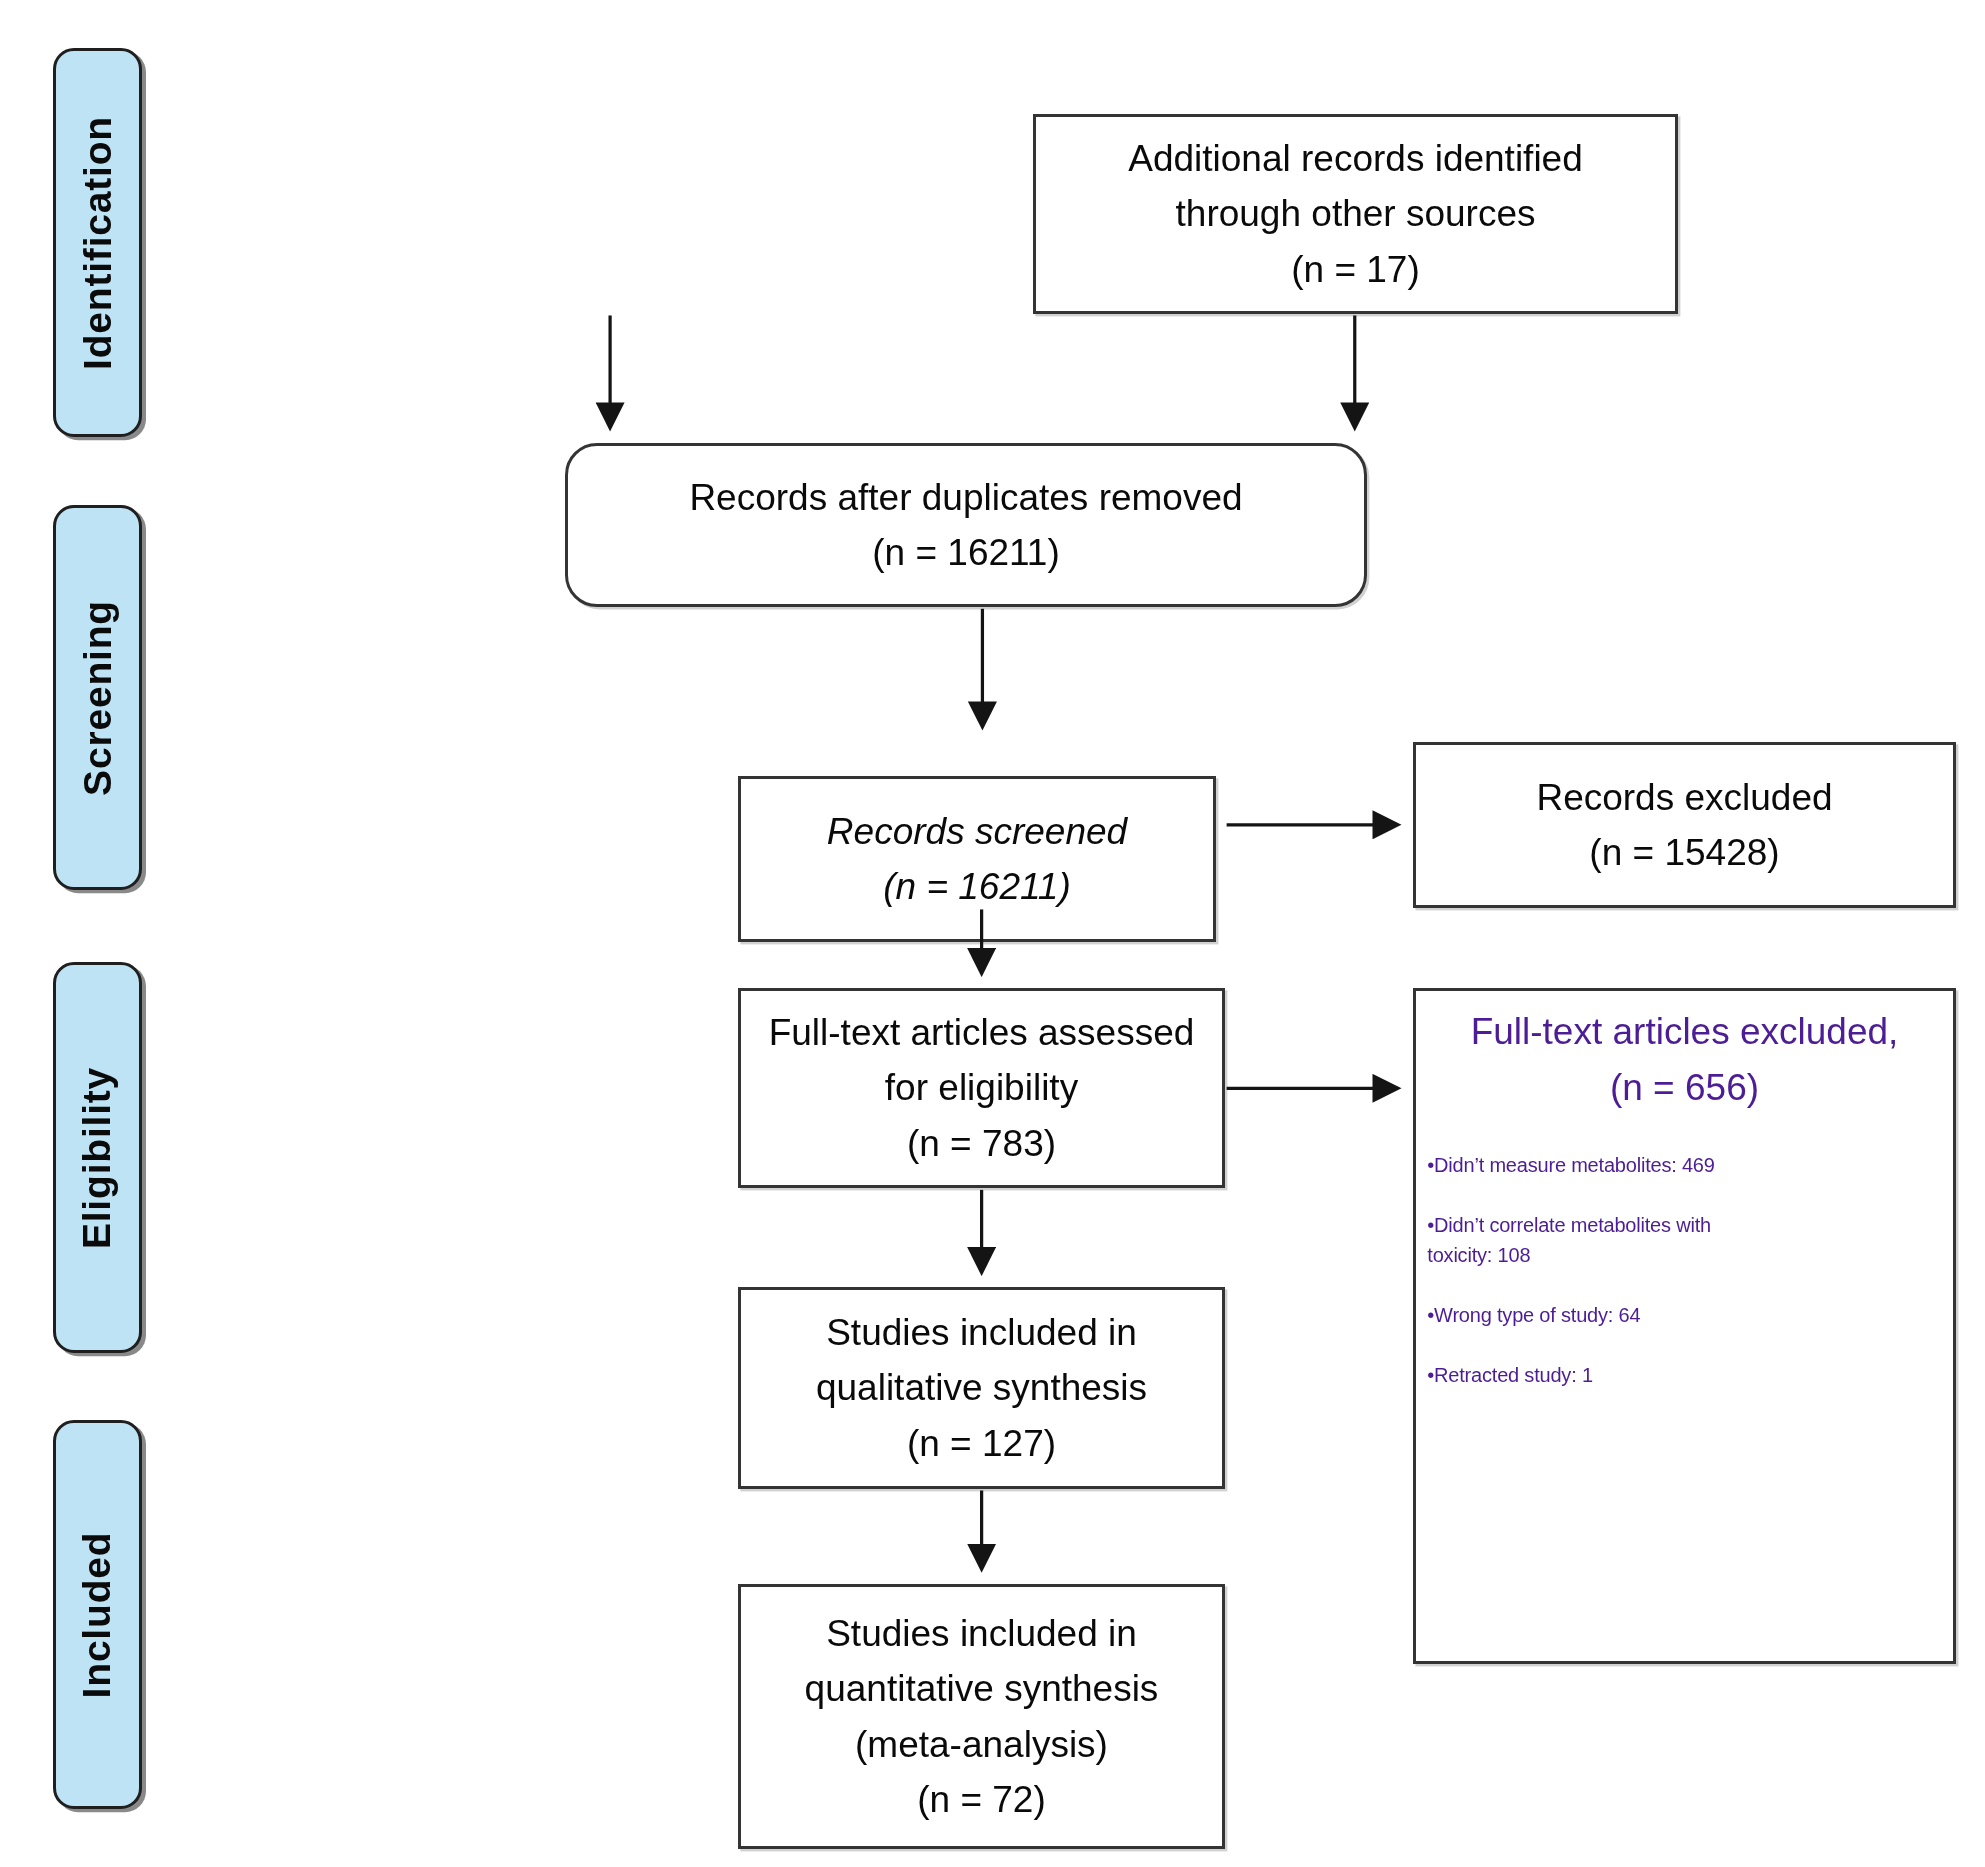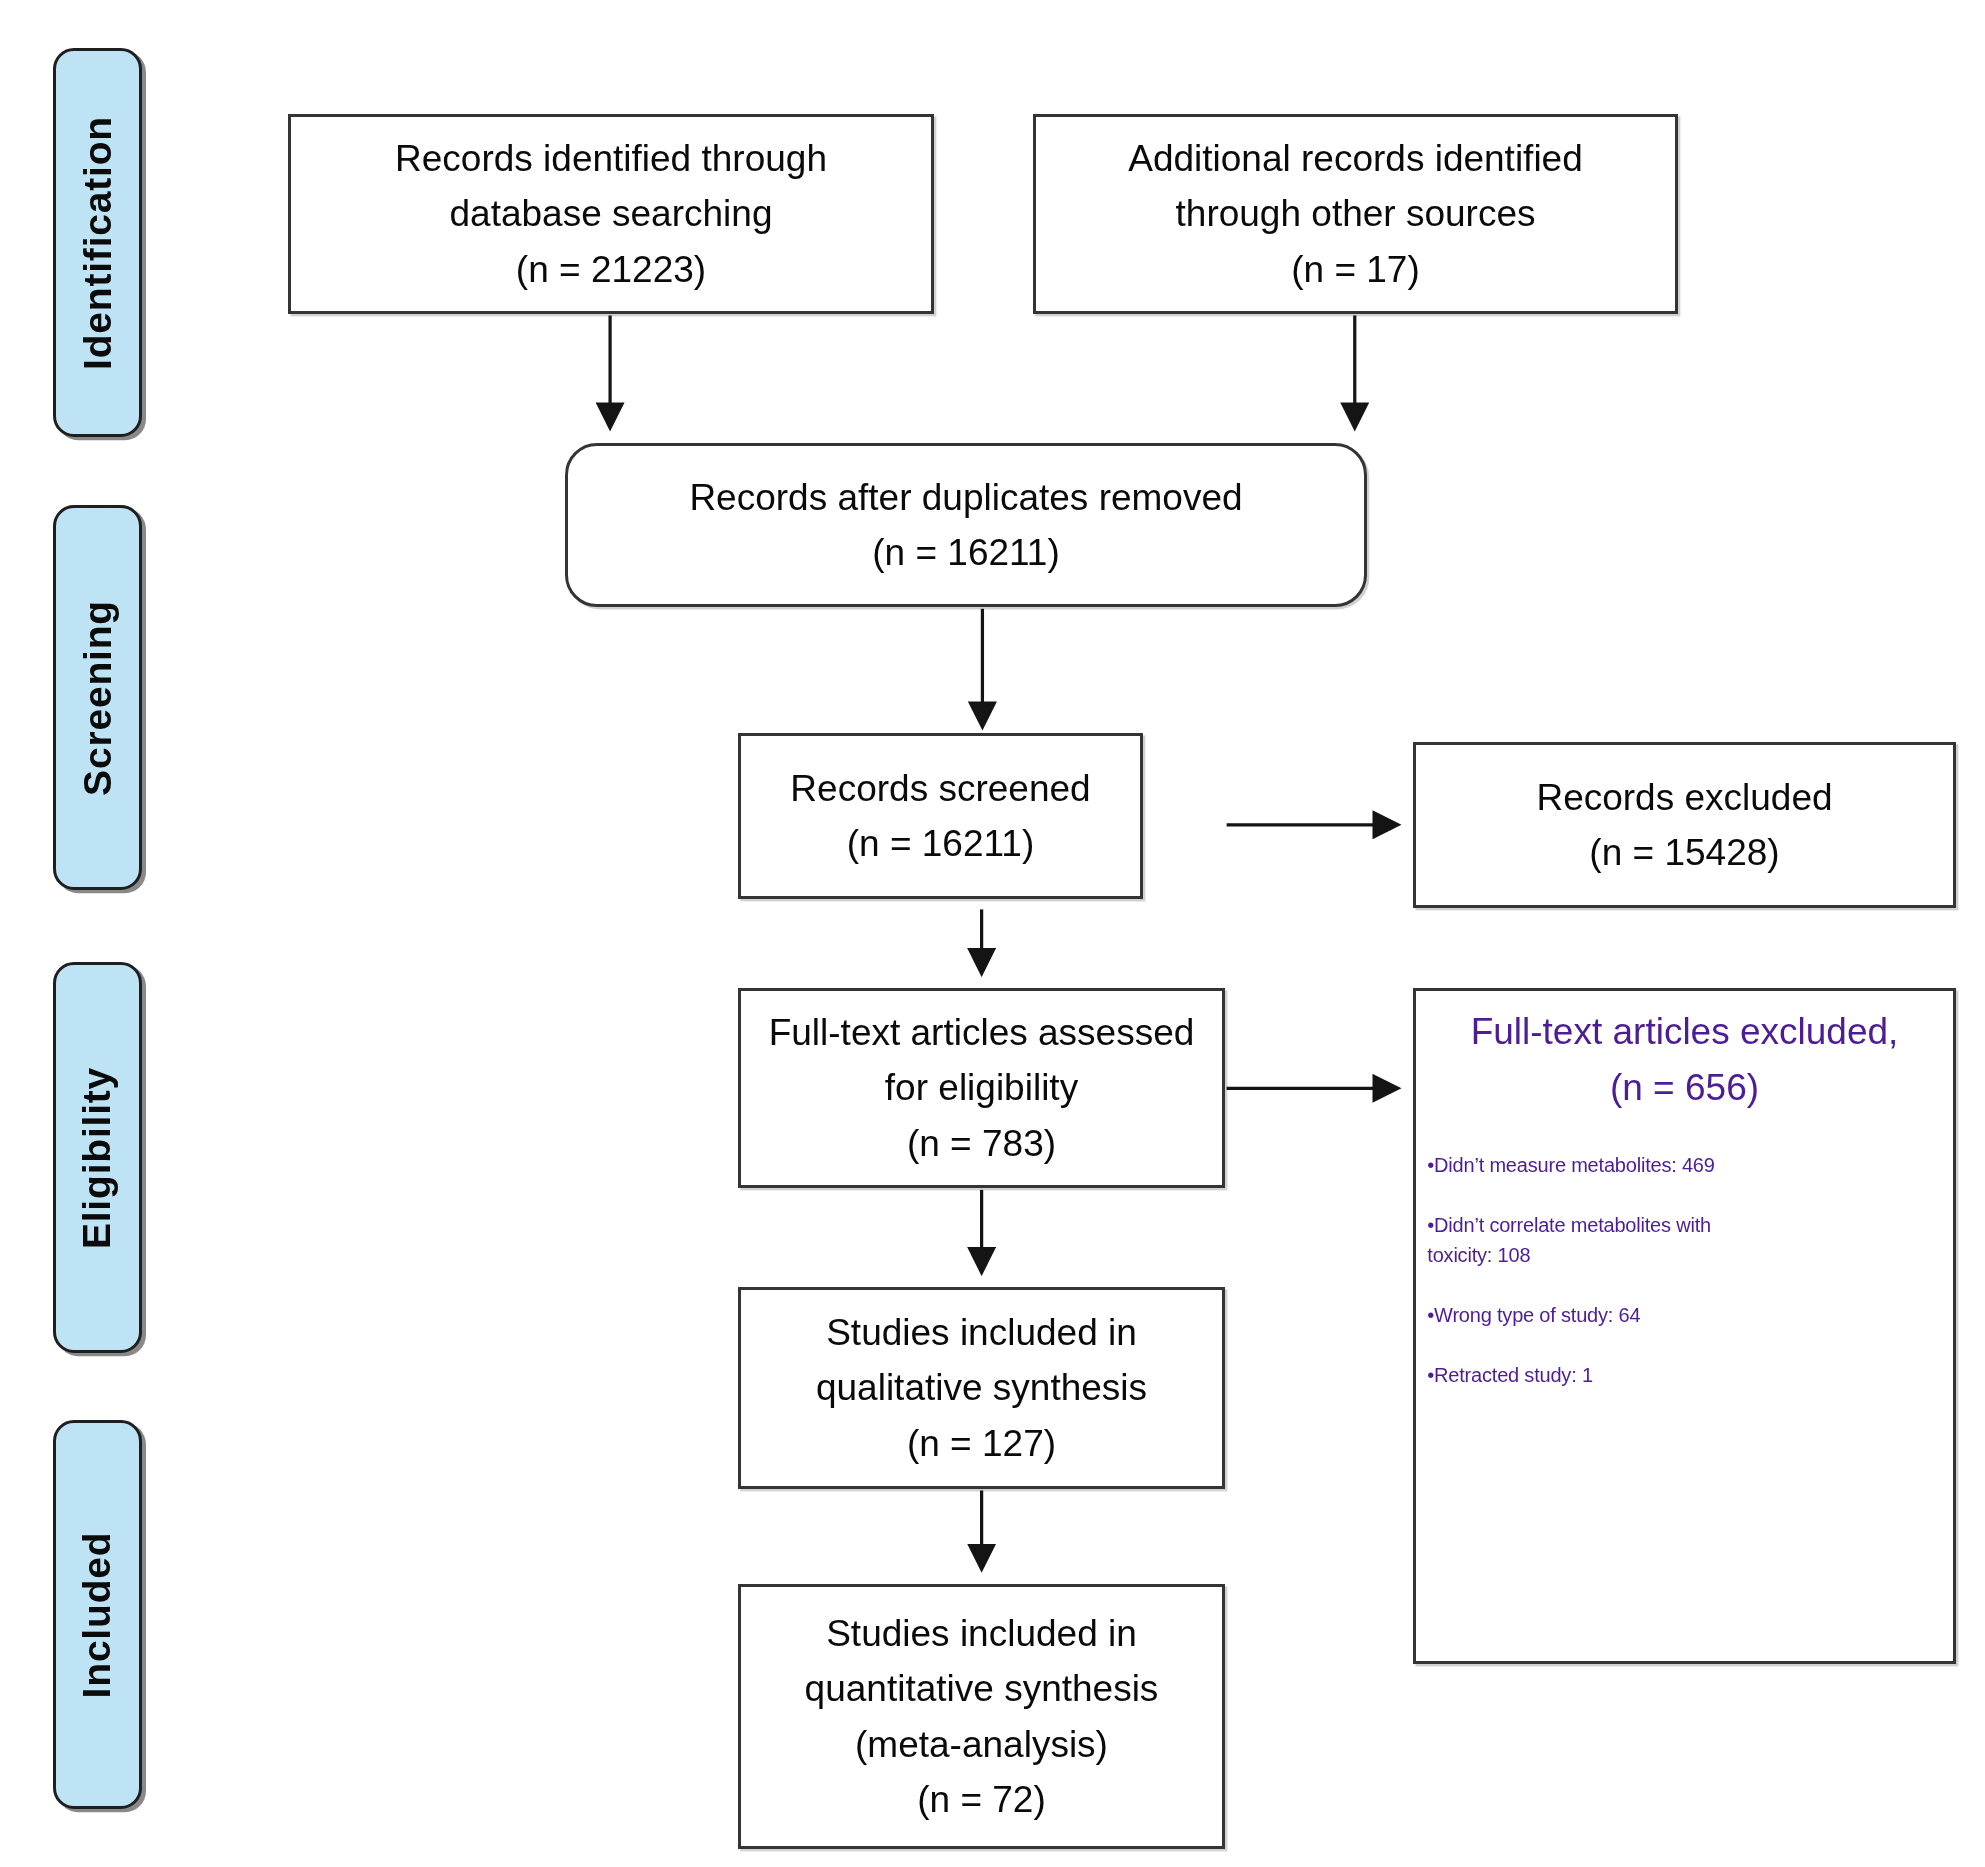--- a/index.html
+++ b/index.html
@@ -55,21 +55,21 @@
     justify-content: center;
     text-align: center;
     font-size: 37px;
     line-height: 1.5;
     color: #0a0a0a;
     white-space: pre-line;
   }
   #box-records-identified { left: 288px;  top: 114px;  width: 646px; height: 200px; }
   #box-additional-records { left: 1033px; top: 114px;  width: 645px; height: 200px; }
   #box-after-duplicates   { left: 565px;  top: 443px;  width: 802px; height: 164px; border-radius: 32px; }
-  #box-records-screened   { left: 738px;  top: 733px;  width: 405px; height: 166px; }
+  #box-records-screened   { left: 738px;  top: 776px;  width: 478px; height: 166px; font-style: italic; }
   #box-records-excluded   { left: 1413px; top: 742px;  width: 543px; height: 166px; }
   #box-fulltext-assessed  { left: 738px;  top: 988px; width: 487px; height: 200px; }
   #box-qualitative        { left: 738px;  top: 1287px; width: 487px; height: 202px; }
   #box-quantitative       { left: 738px;  top: 1584px; width: 487px; height: 265px; }
 
   
   #box-fulltext-excluded {
     position: absolute;
     left: 1413px; top: 988px; width: 543px; height: 676px;
     background: #ffffff;
@@ -113,23 +113,20 @@
   <div class="stage" id="stage-screening">
     <span>Screening</span>
   </div>
   <div class="stage" id="stage-eligibility">
     <span>Eligibility</span>
   </div>
   <div class="stage" id="stage-included">
     <span>Included</span>
   </div>
 
-  <div class="fbox" id="box-records-identified">Records identified through
-database searching
-(n = 21223)</div>
 
   <div class="fbox" id="box-additional-records">Additional records identified
 through other sources
 (n = 17)</div>
 
   <div class="fbox" id="box-after-duplicates">Records after duplicates removed
 (n = 16211)</div>
 
   <div class="fbox" id="box-records-screened">Records screened
 (n = 16211)</div>

